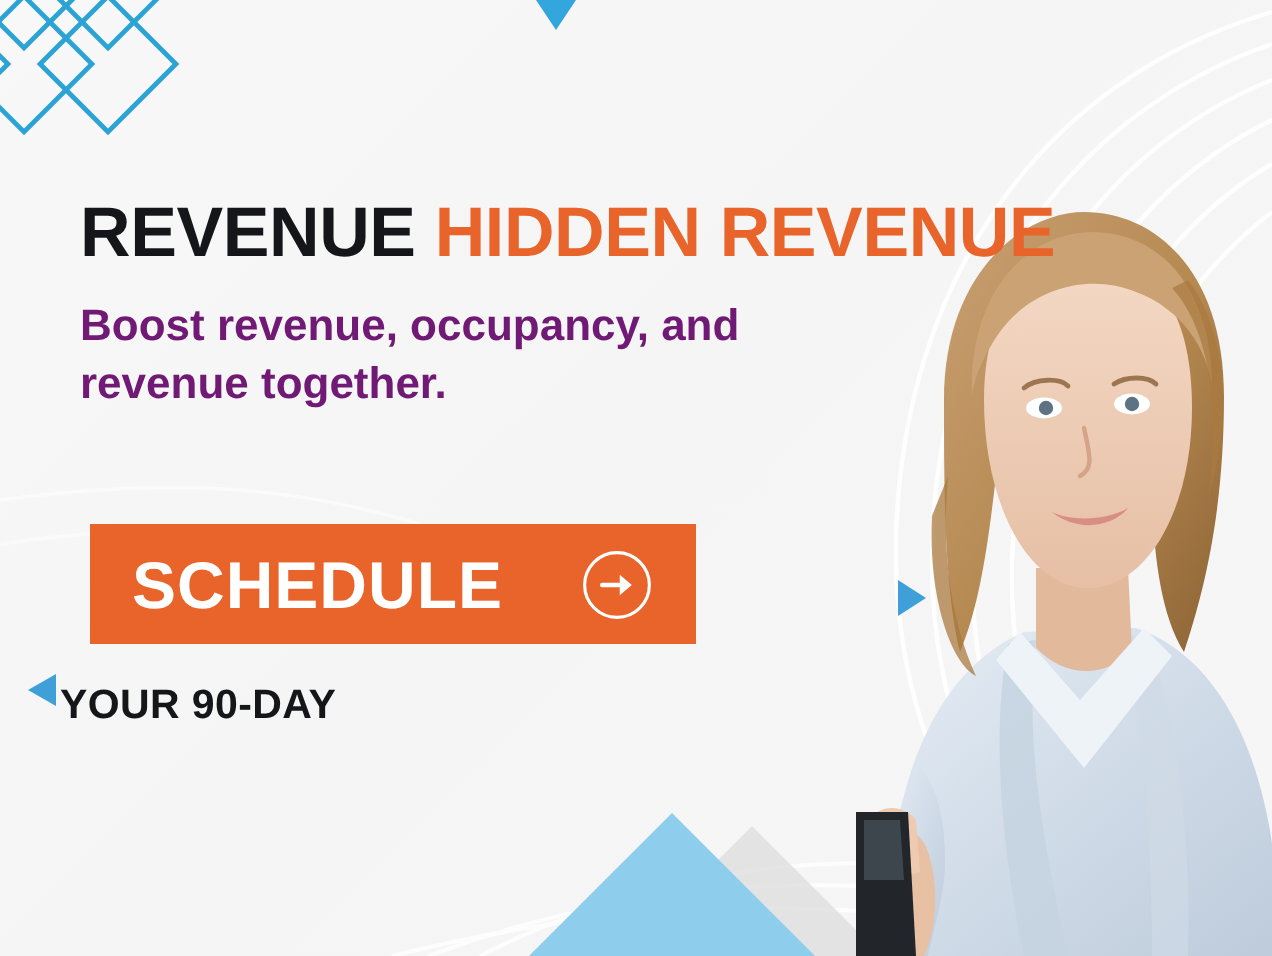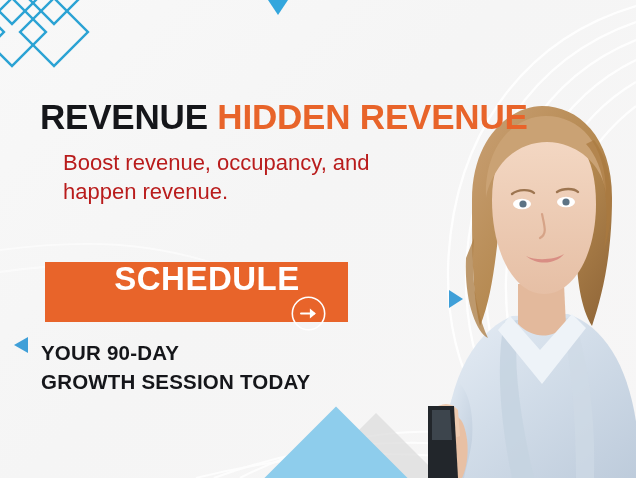--- a/index.html
+++ b/index.html
@@ -101,61 +101,59 @@
     white-space: nowrap;
   }
   .headline .accent { color: #e8642a; text-align: center; }
 
   .subcopy {
     position: absolute;
     left: 40px;
     top: 148px;
     width: 420px;
     font-size: 22px;
-    font-weight: 400;
+    font-weight: 700;
     line-height: 1.34;
-    color: #b91c1c;
-    margin-left: 23px;
+    color: #701a75;
   }
 
   
   .cta-button {
     position: absolute;
     left: 45px;
     top: 262px;
     width: 303px;
     height: 60px;
     background: #e8642a;
     border: none;
     padding: 0;
     cursor: pointer;
     display: flex;
     align-items: center;
     color: #ffffff;
-    flex-direction: column;
   }
   .cta-label {
     font-size: 33px;
     font-weight: 700;
     letter-spacing: 0.5px;
     margin-left: 21px;
     line-height: 1;
   }
   .cta-arrow {
     margin-left: auto;
     margin-right: 21px;
     width: 37px;
     height: 37px;
     flex: none;
   }
 
   
   .tagline {
     position: absolute;
-    left: 41px;
+    left: 30px;
     top: 338px;
     font-size: 20.5px;
     font-weight: 700;
     line-height: 1.42;
     letter-spacing: 0.2px;
     color: #15161a;
   }
 
   
   .portrait {
@@ -272,30 +270,29 @@
     </g>
   </svg>
 
   <div class="headline">
     <span>REVENUE</span>
     <span class="accent">HIDDEN REVENUE</span>
   </div>
 
   <div class="subcopy">
     <div>Boost revenue, occupancy, and</div>
-    <div>happen revenue.</div>
+    <div>revenue together.</div>
   </div>
 
   <button class="cta-button">
     <span class="cta-label">SCHEDULE</span>
     <svg class="cta-arrow" viewBox="0 0 40 40">
       <circle cx="20" cy="20" r="17.5" fill="none" stroke="#ffffff" stroke-width="1.7"></circle>
       <path d="M12 20 H 26" stroke="#ffffff" stroke-width="2.4" stroke-linecap="round"></path>
       <path d="M21.5 14.5 L 28 20 L 21.5 25.5 Z" fill="#ffffff"></path>
     </svg>
   </button>
 
   <div class="tagline">
     <div>YOUR 90-DAY</div>
-    <div>GROWTH SESSION TODAY</div>
   </div>
 
 </div>
 
 </body></html>

